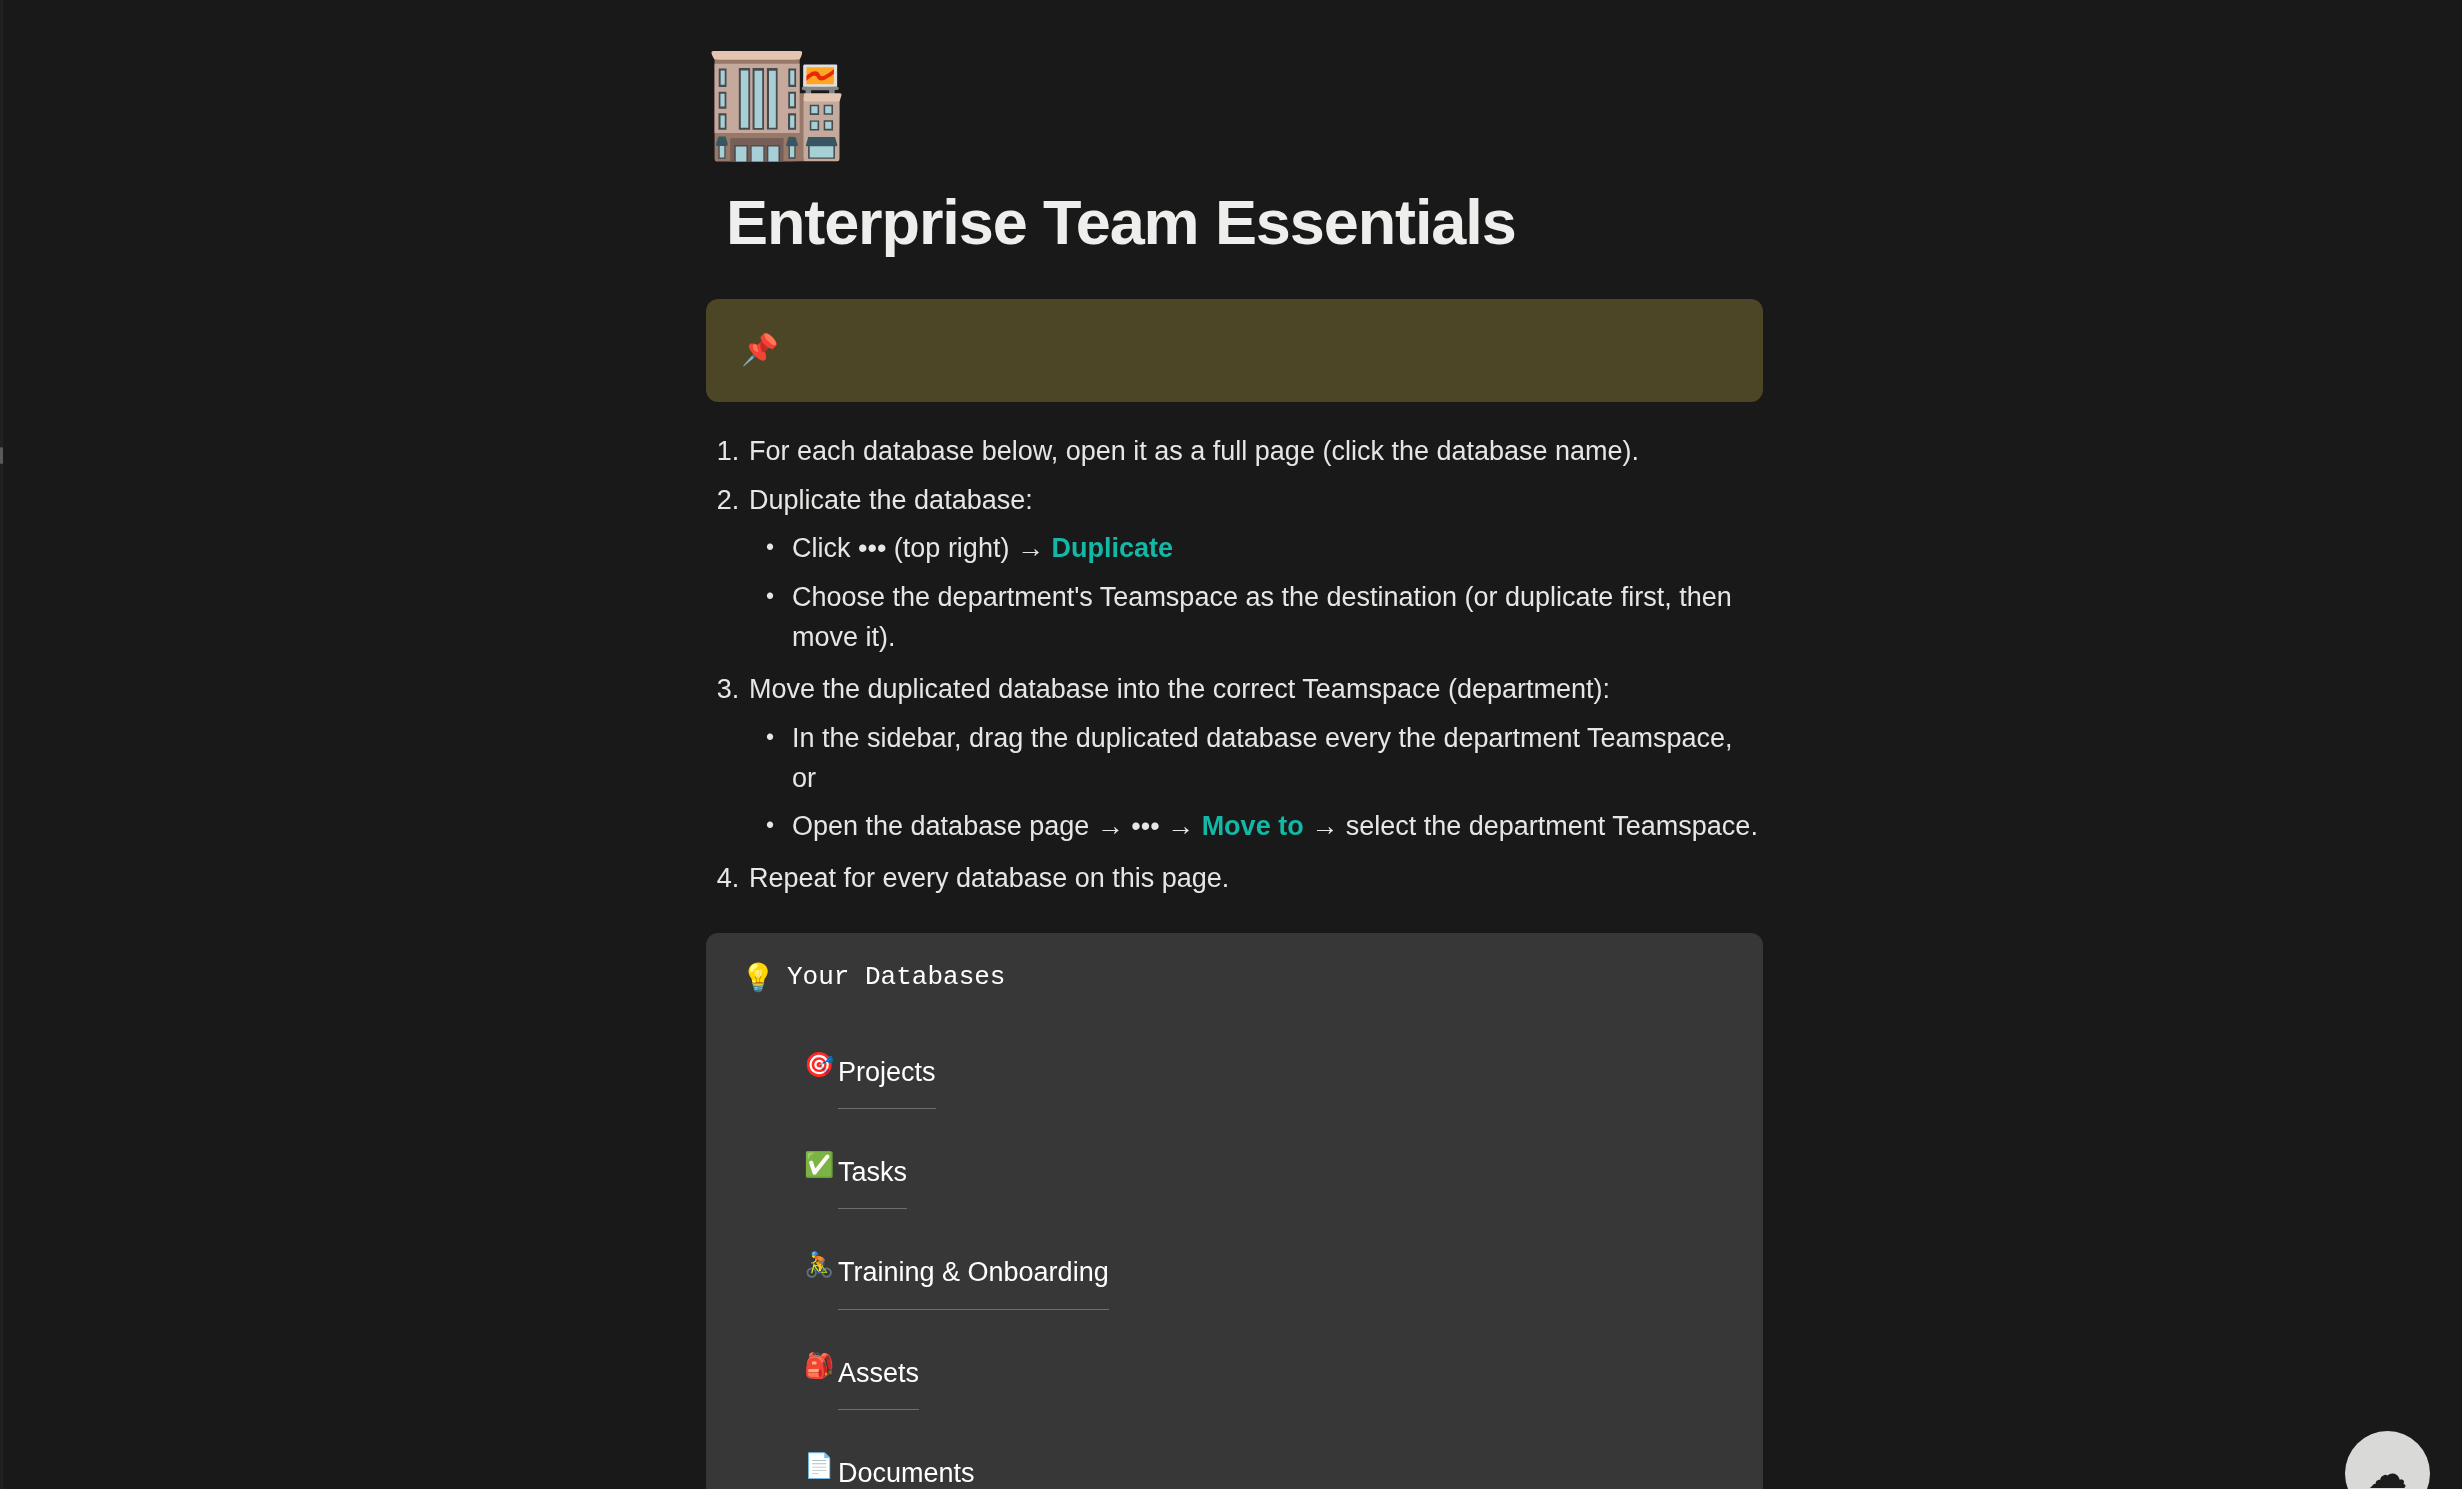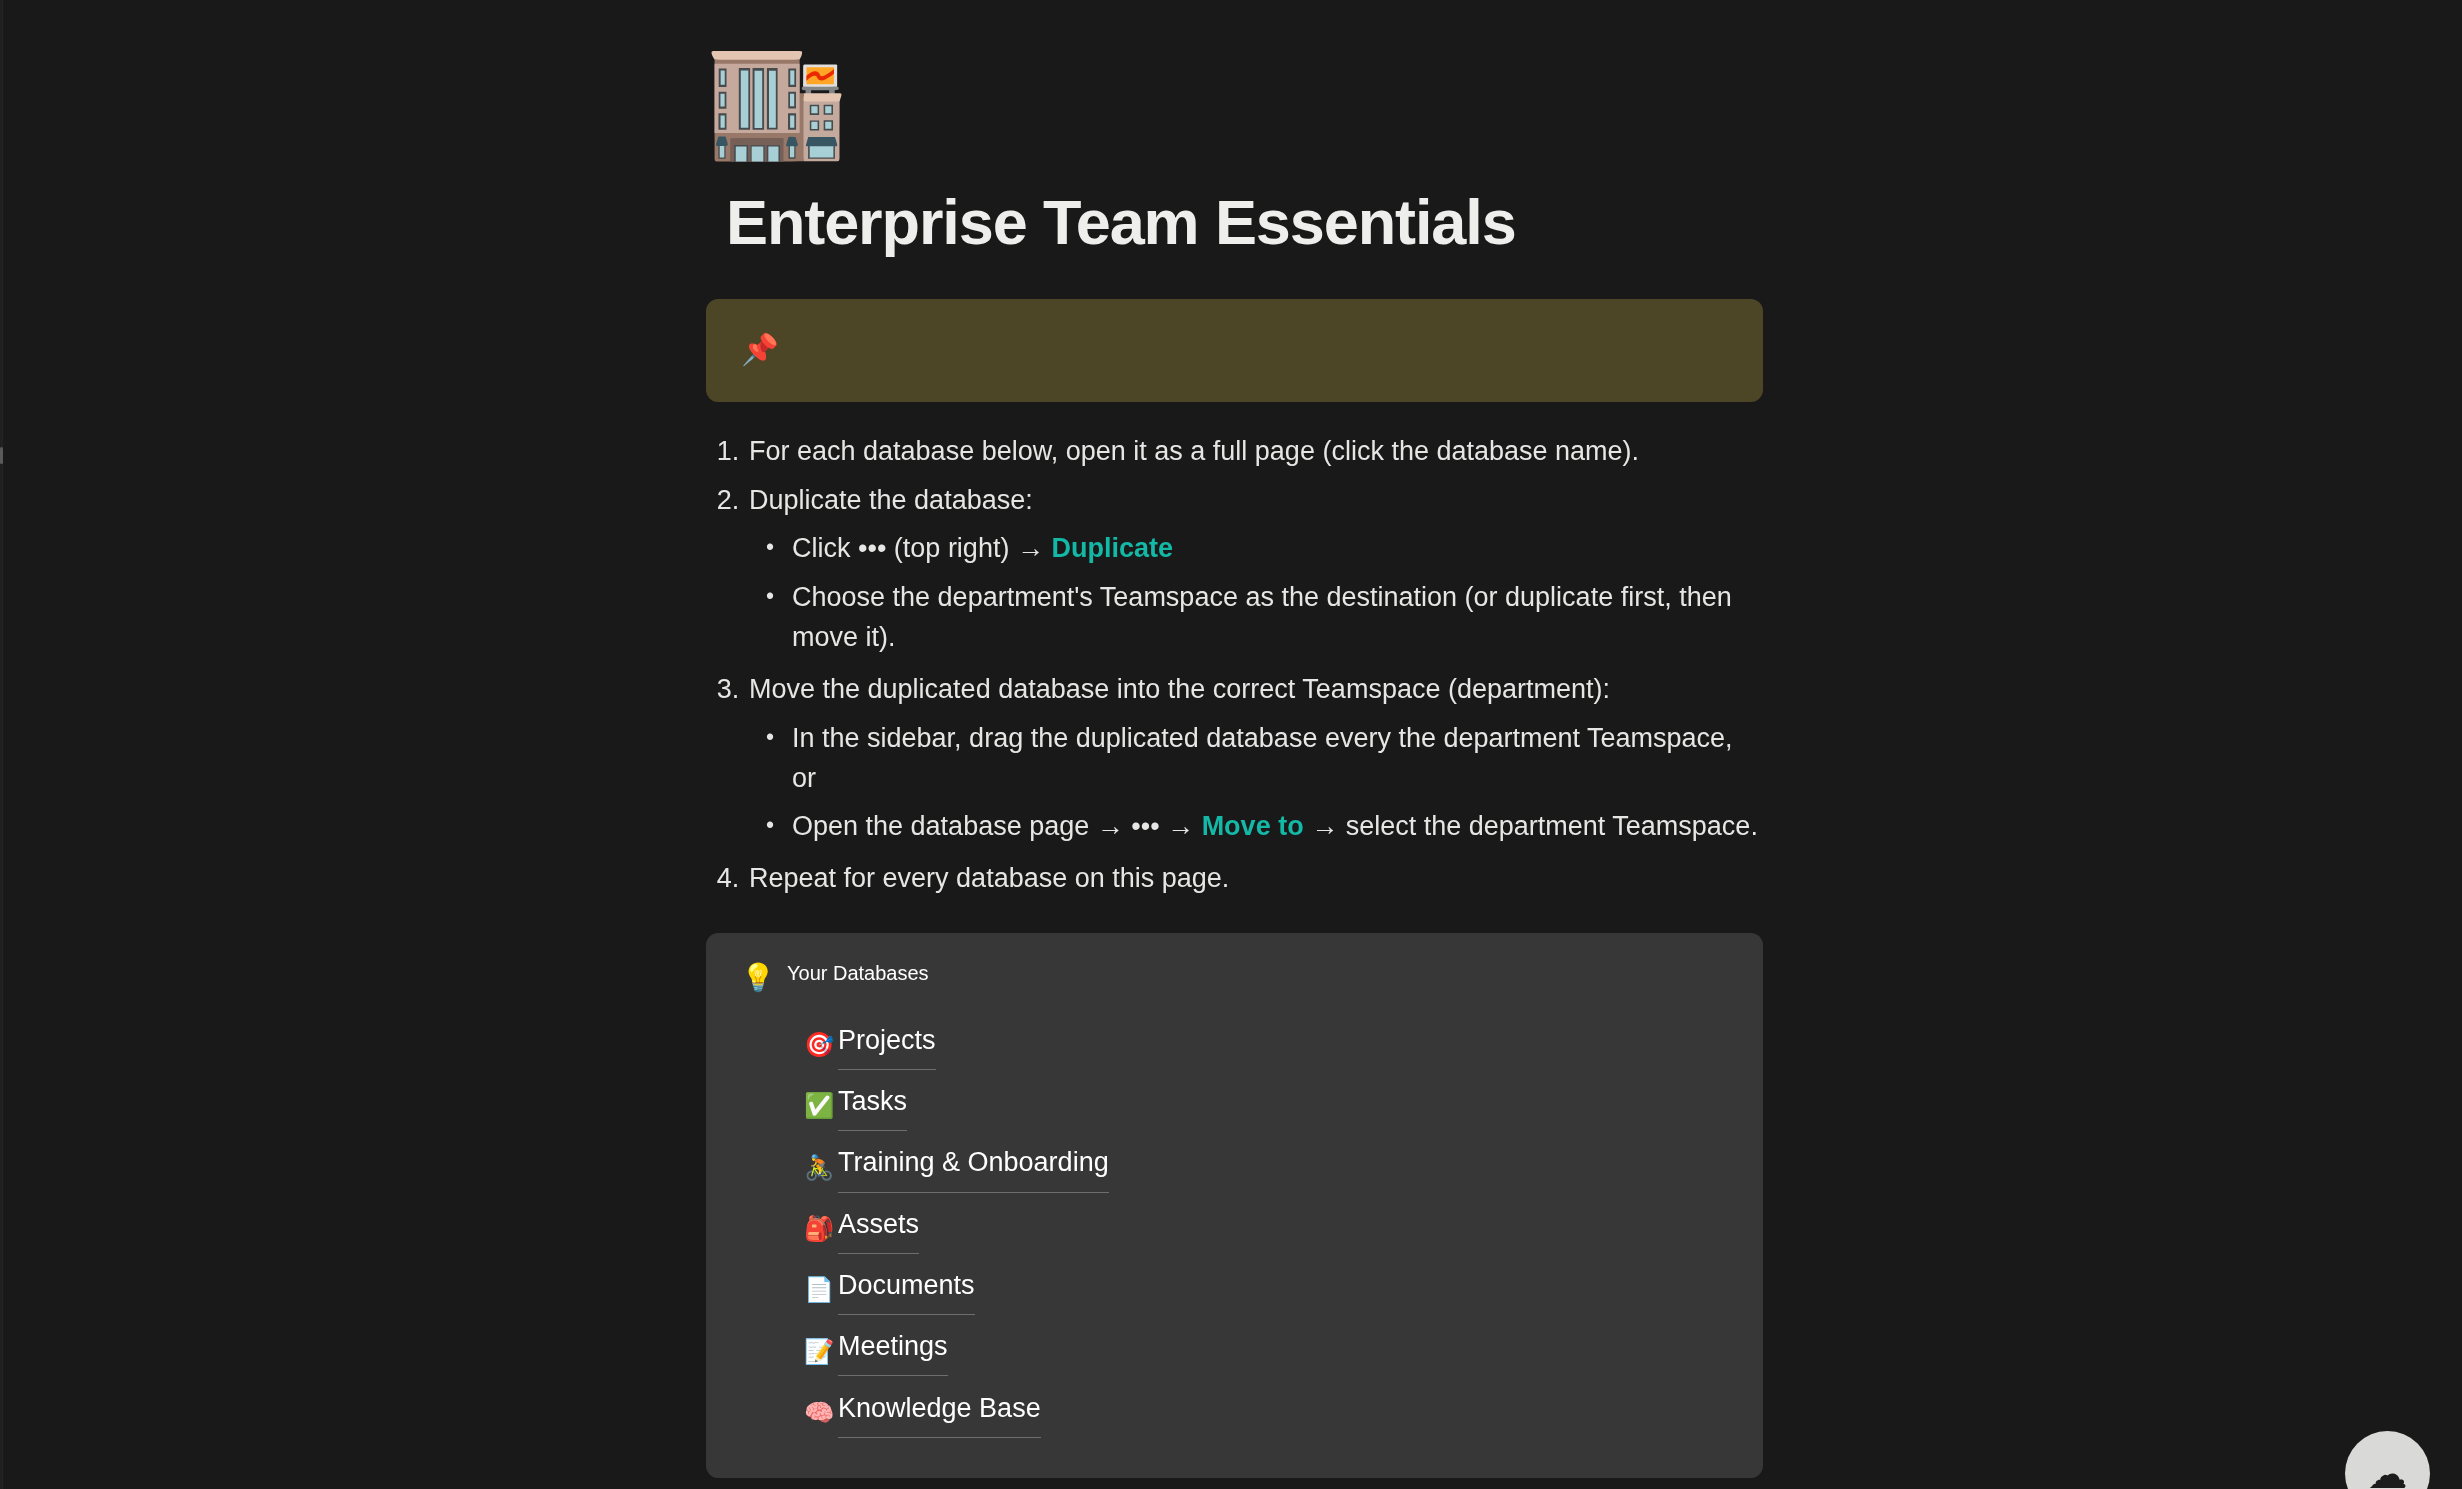--- a/index.html
+++ b/index.html
@@ -160,23 +160,24 @@
     gap: 0;
   }
   .db-box-icon {
     font-size: 27.5px;
     line-height: 1.4;
     width: 46px;
     flex: 0 0 46px;
     user-select: none;
   }
   .db-box-title {
-    font-size: 20px;
+    font-size: 26px;
     line-height: 1.45;
     color: #ffffff;
+    font-family: Liberation Mono, monospace;
   }
   .db-list {
     margin-top: 17px;
     padding-left: 63px;
   }
   .db-item {
     display: flex;
     align-items: center;
     padding: 6.1px 0;
   }
@@ -186,22 +187,23 @@
     width: 34px;
     flex: 0 0 34px;
     user-select: none;
   }
   .db-link {
     font-size: 27px;
     line-height: 1.45;
     color: #ffffff;
     text-decoration: none;
     border-bottom: 1.5px solid rgba(255,255,255,0.28);
-    padding-bottom: 9px;
+    padding-bottom: 16px;
     cursor: pointer;
+    margin-top: 32px;
   }
 
   
   .help-bubble {
     position: absolute;
     right: 32px;
     bottom: -26px;
     width: 85px;
     height: 85px;
     border-radius: 50%;

